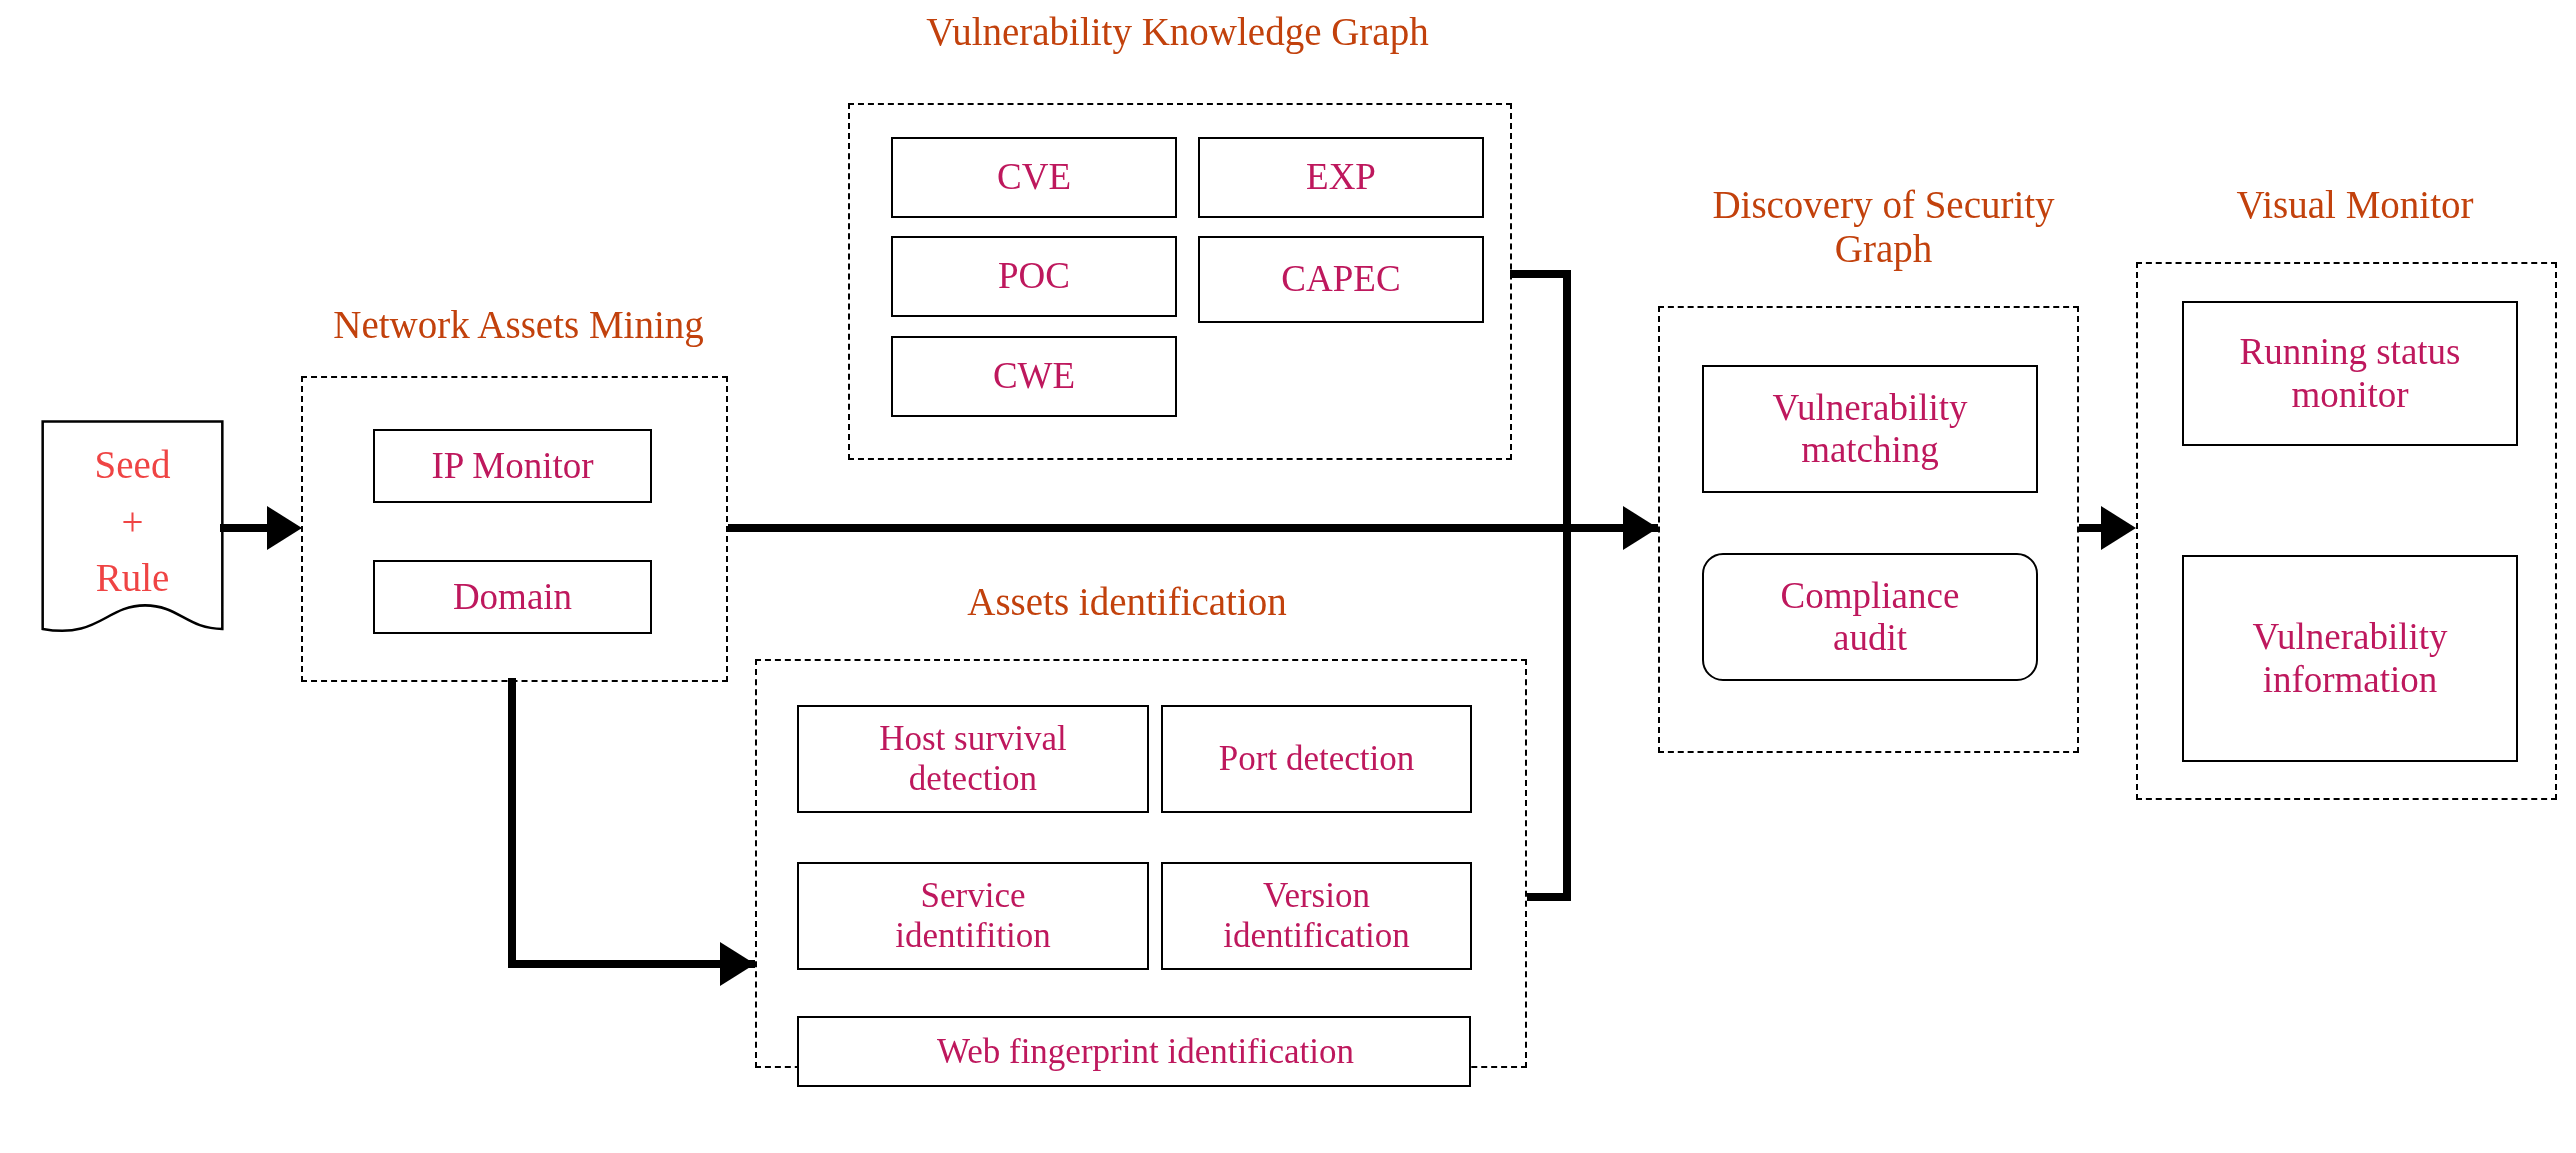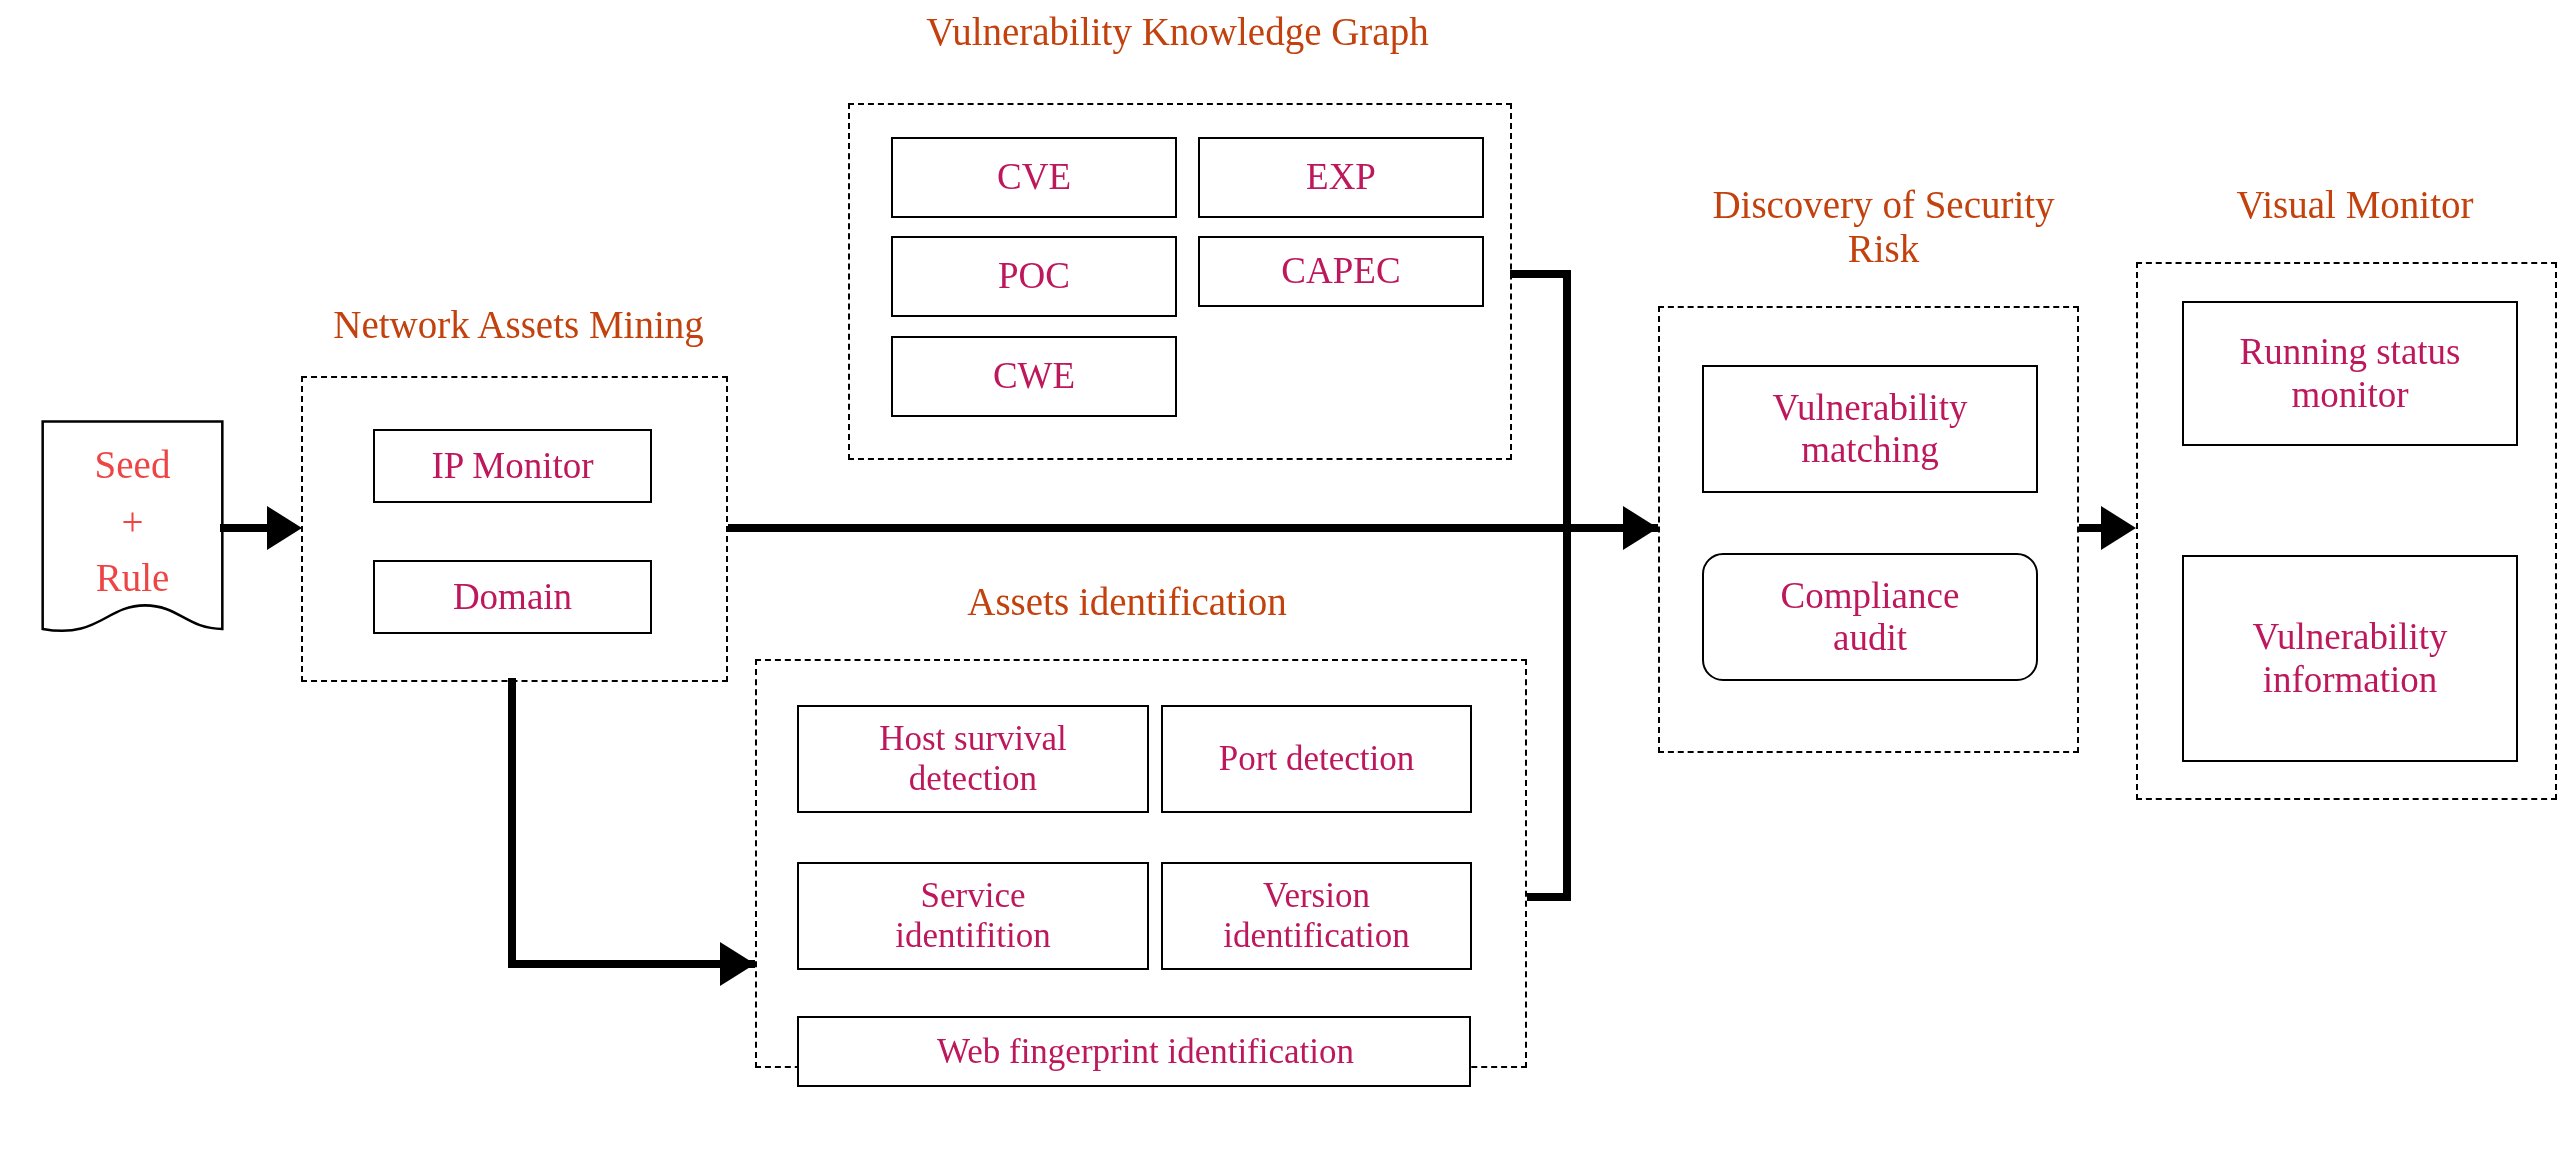--- a/index.html
+++ b/index.html
@@ -111,21 +111,21 @@
   <div class="group-title" style="left:841px; top:10px; width:673px;">Vulnerability Knowledge Graph</div>
 
   <div class="group-box" style="left:848px; top:103px; width:664px; height:357px;"></div>
 
   <div class="node" style="left:891px; top:137px; width:286px; height:81px;">CVE</div>
 
   <div class="node" style="left:1198px; top:137px; width:286px; height:81px;">EXP</div>
 
   <div class="node" style="left:891px; top:236px; width:286px; height:81px;">POC</div>
 
-  <div class="node" style="left:1198px; top:236px; width:286px; height:71px;">CAPEC</div>
+  <div class="node" style="left:1198px; top:236px; width:286px; height:87px;">CAPEC</div>
 
   <div class="node" style="left:891px; top:336px; width:286px; height:81px;">CWE</div>
 
   <div class="group-title" style="left:757px; top:580px; width:740px;">Assets identification</div>
 
   <div class="group-box" style="left:755px; top:659px; width:772px; height:409px;"></div>
 
   <div class="node small" style="left:797px; top:705px; width:352px; height:108px;">Host survival
 detection</div>
 
@@ -133,21 +133,21 @@
 
   <div class="node small" style="left:1161px; top:862px; width:311px; height:108px;">Version
 identification</div>
 
   <div class="node small" style="left:797px; top:862px; width:352px; height:108px;">Service
 identifition</div>
 
   <div class="node small" style="left:797px; top:1016px; width:674px; height:71px;padding-left:28px;">Web fingerprint identification</div>
 
   <div class="group-title" style="left:1623px; top:183px; width:521px;">Discovery of Security
-Risk</div>
+Graph</div>
 
   <div class="group-box" style="left:1658px; top:306px; width:421px; height:447px;"></div>
 
   <div class="node" style="left:1702px; top:365px; width:336px; height:128px;">Vulnerability
 matching</div>
 
   <div class="node" style="left:1702px; top:553px; width:336px; height:128px;border-radius:21px;">Compliance
 audit</div>
 
   <div class="group-title" style="left:2153px; top:183px; width:404px;">Visual Monitor</div>

